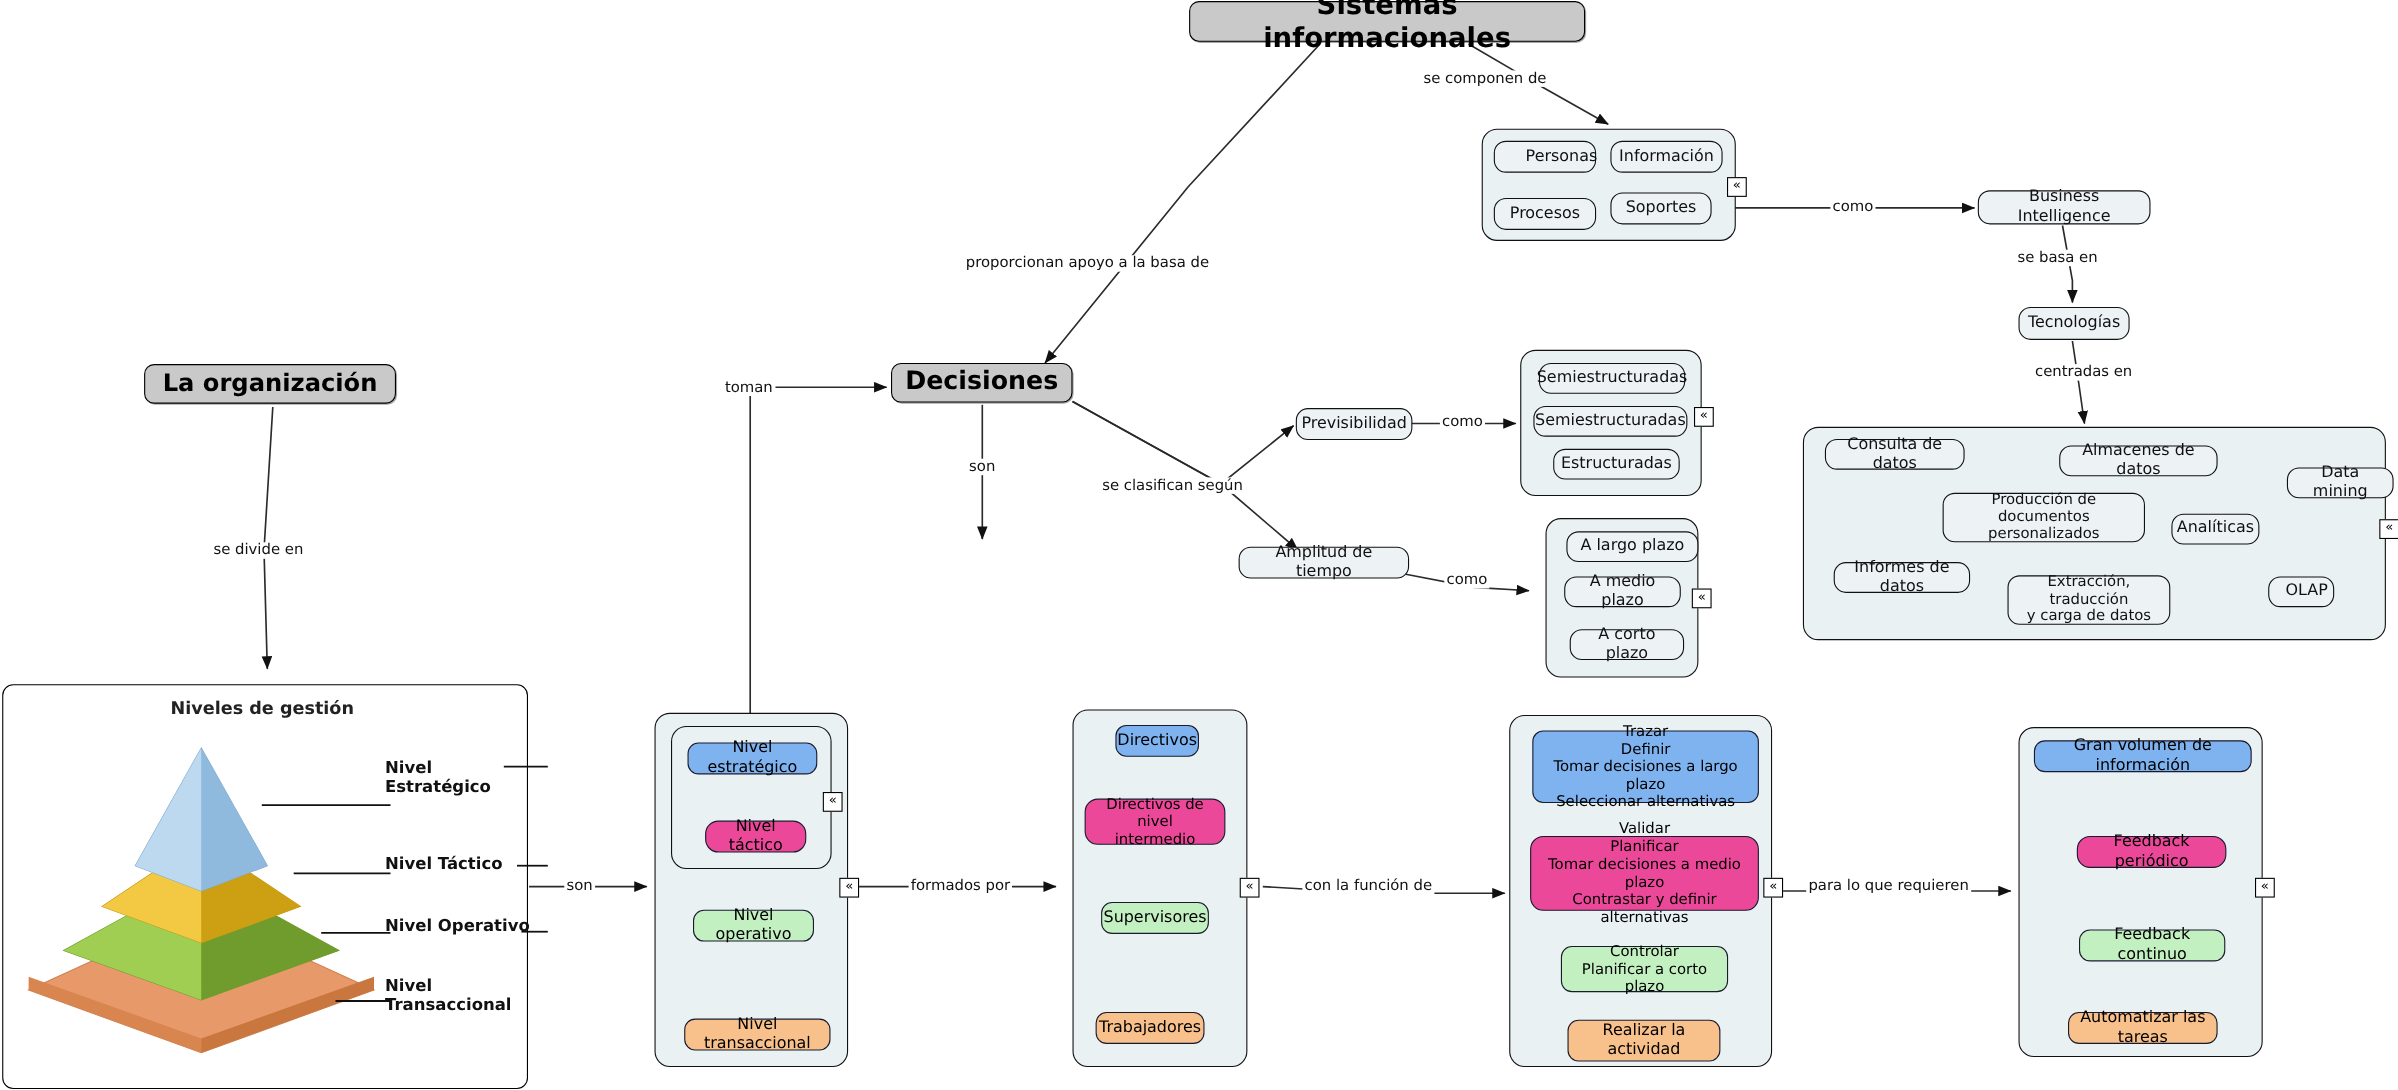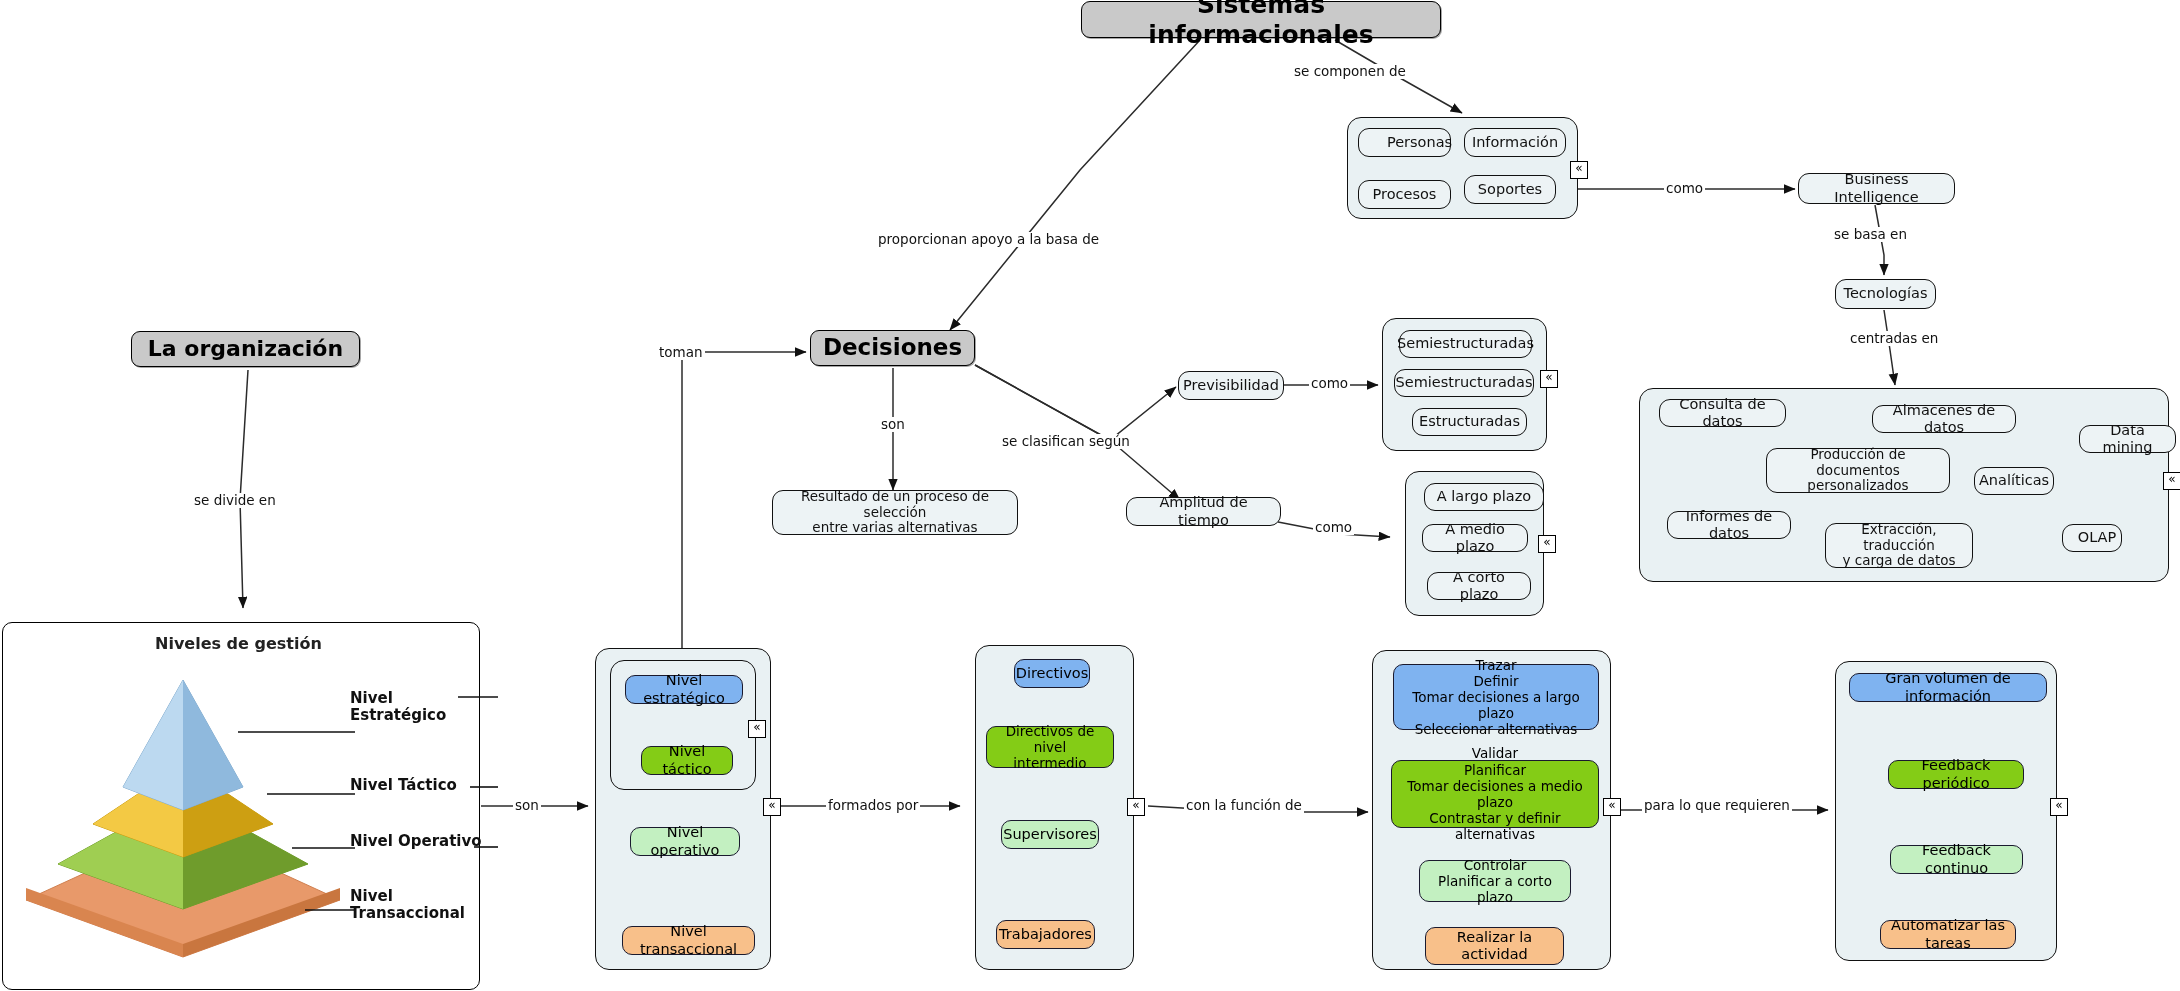--- a/index.html
+++ b/index.html
@@ -79,21 +79,21 @@
     display:flex;align-items:center;justify-content:center;
     text-align:center;
     border:1.4px solid #1a1a2e;
     border-radius:10px;
     font-size:14.5px;
     line-height:1.2;
     white-space:pre-line;
     padding:2px 6px;
   }
   .c-blue{background:#7fb3f0;}
-  .c-yellow{background:#84cc16;}
+  .c-yellow{background:#ec4899;border-radius:12px;}
   .c-green{background:#c3f0c1;}
   .c-orange{background:#f8c08a;}
 
   
   .elabel{
     position:absolute;
     font-size:13.5px;
     color:#111;
     background:#ffffff;
     padding:0 2px;
@@ -237,24 +237,20 @@
     <span>Extracción, traducción
 y carga de datos</span>
   </div>
   <div class="node pill" style="left:2062px;top:524px;width:60px;height:28px;padding-left:16px;">
     <span>OLAP</span>
   </div>
   <div class="handle" style="left:2163px;top:472px;">
     <span>«</span>
   </div>
 
-  <div class="node pill" style="left:772px;top:490px;width:246px;height:45px;font-size:13.5px;">
-    <span>Resultado de un proceso de selección
-entre varias alternativas</span>
-  </div>
 
   <div class="node pill" style="left:1178px;top:371px;width:106px;height:29px;">
     <span>Previsibilidad</span>
   </div>
   <div class="group" style="left:1382px;top:318px;width:165px;height:133px;"></div>
   <div class="node pill" style="left:1399px;top:330px;width:133px;height:28px;">
     <span>Semiestructuradas</span>
   </div>
   <div class="node pill" style="left:1394px;top:369px;width:140px;height:28px;">
     <span>Semiestructuradas</span>

